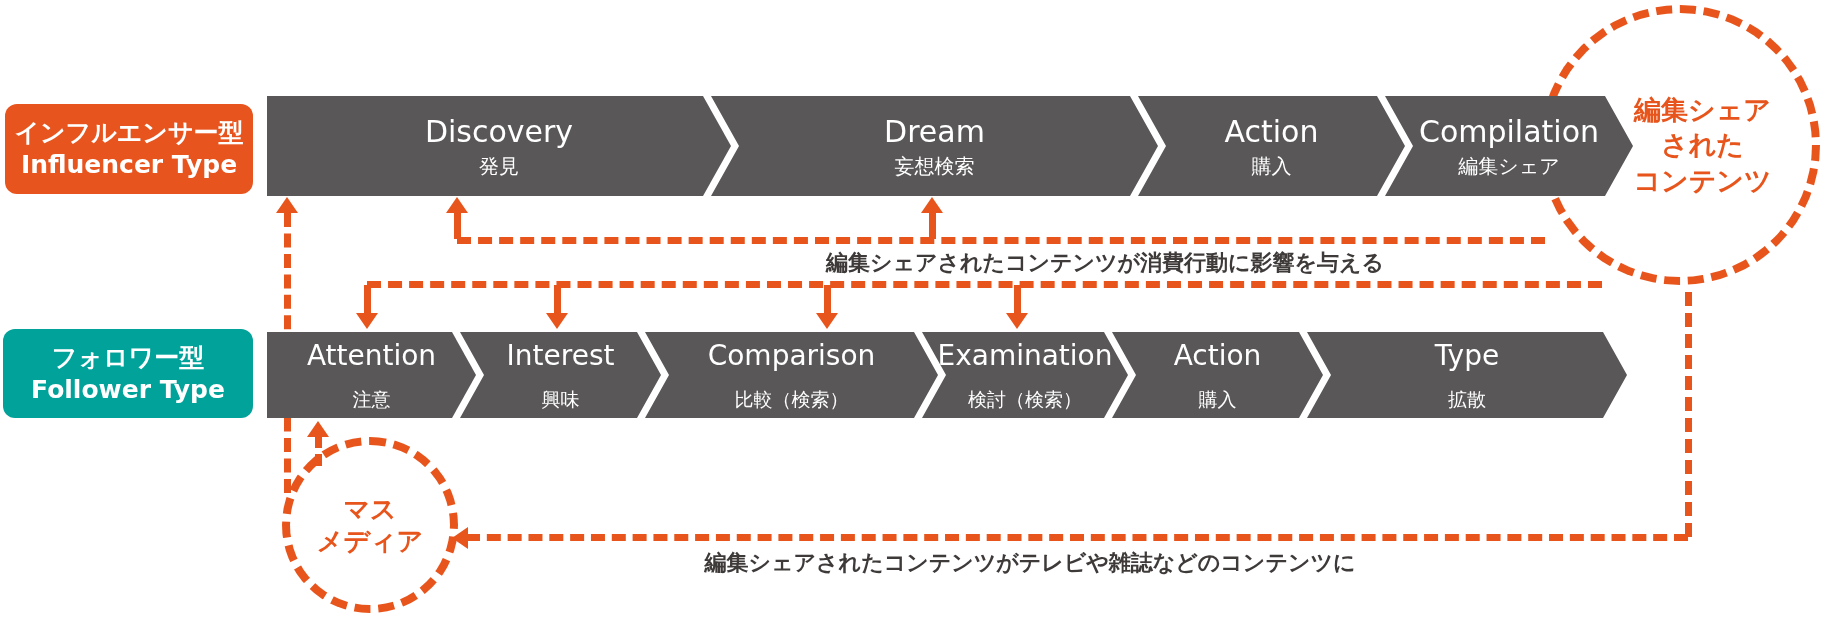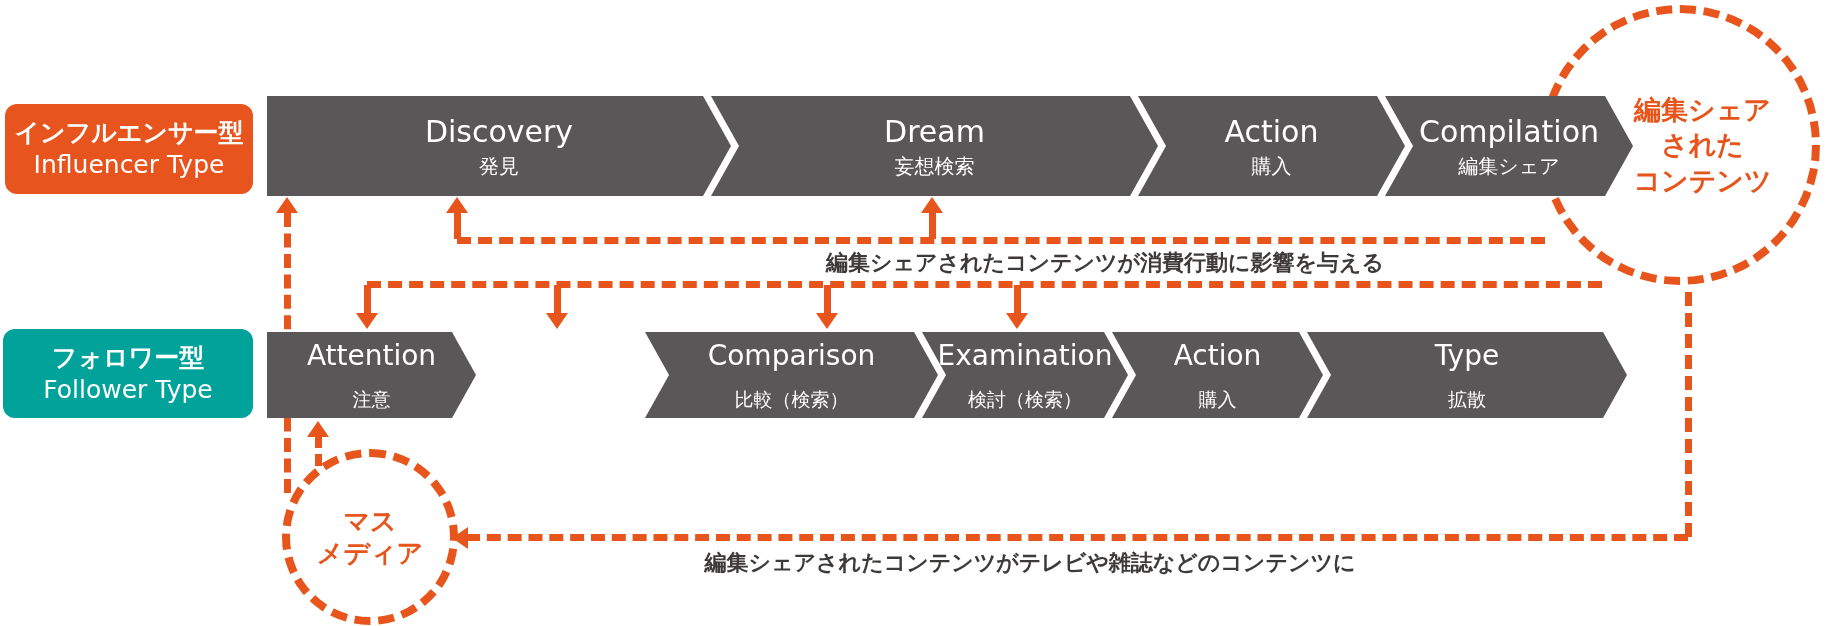--- a/index.html
+++ b/index.html
@@ -7,21 +7,21 @@
     position:relative;width:1829px;height:626px;background:#ffffff;overflow:hidden;
     font-family:"DejaVu Sans","Liberation Sans",sans-serif;
     padding-left:44px;
   }
   
   .type-label{
     position:absolute;border-radius:12px;color:#fff;display:flex;flex-direction:column;
     align-items:center;justify-content:center;text-align:center;font-weight:bold;line-height:1.28;
   }
   .type-label .ja{font-size:25px;}
-  .type-label .en{font-size:25px;font-weight:normal;}
+  .type-label .en{font-size:25px;font-weight:bold;}
   .influencer-label{left:5px;top:104px;width:248px;height:90px;background:#E8541D;}
   .follower-label{left:3px;top:329px;width:250px;height:89px;background:#00A29A;}
   
   .chev{
     position:absolute;background:#595757;color:#fff;display:flex;flex-direction:column;
     align-items:center;justify-content:center;text-align:center;z-index:5;line-height:1.2;
   }
   .row1{top:96px;height:100px;clip-path:polygon(0 0,calc(100% - 28px) 0,100% 50%,calc(100% - 28px) 100%,0 100%,28px 50%);}
   .row1.first{clip-path:polygon(0 0,calc(100% - 28px) 0,100% 50%,calc(100% - 28px) 100%,0 100%);}
   .row2{top:332px;height:86px;clip-path:polygon(0 0,calc(100% - 24px) 0,100% 50%,calc(100% - 24px) 100%,0 100%,24px 50%);}
@@ -38,21 +38,21 @@
   .f2{left:460px;width:201px;}
   .f3{left:645px;width:293px;}
   .f4{left:922px;width:206px;}
   .f5{left:1112px;width:211px;}
   .f6{left:1307px;width:320px;}
   
   .dashed-circle{position:absolute;border:8px dashed #E7551C;border-radius:50%;box-sizing:border-box;
     display:flex;flex-direction:column;align-items:center;justify-content:center;text-align:center;
     color:#E7551C;font-weight:bold;z-index:2;}
   .shared-circle{left:1540px;top:5px;width:280px;height:280px;font-size:27px;line-height:1.3;padding-left:45px;}
-  .mass-circle{left:282px;top:449px;width:176px;height:176px;font-size:26px;line-height:1.25;}
+  .mass-circle{left:282px;top:437px;width:176px;height:176px;font-size:26px;line-height:1.25;}
   
   .hline{position:absolute;height:0;border-top:7px dashed #E7551C;z-index:3;}
   .vline{position:absolute;width:0;border-left:7px dashed #E7551C;z-index:3;}
   .tri{position:absolute;width:0;height:0;z-index:4;}
   .tri-up{border-left:11px solid transparent;border-right:11px solid transparent;border-bottom:16px solid #E7551C;}
   .tri-down{border-left:11px solid transparent;border-right:11px solid transparent;border-top:16px solid #E7551C;}
   .tri-left{border-top:11px solid transparent;border-bottom:11px solid transparent;border-right:16px solid #E7551C;}
   
   .annotation{position:absolute;color:#3E3A39;font-weight:bold;font-size:22px;text-align:center;z-index:6;white-space:nowrap;}
   .annotation-influence{left:700px;top:248px;width:810px;}
@@ -86,20 +86,24 @@
   </div>
 
   <div class="type-label follower-label">
     <span class="ja">フォロワー型</span>
     <span class="en">Follower Type</span>
   </div>
 
   <div class="chev row2 first f1">
     <span class="title">Attention</span>
     <span class="subtitle">注意</span>
+  </div>
+  <div class="chev row2 f2">
+    <span class="title">Interest</span>
+    <span class="subtitle">興味</span>
   </div>
   <div class="chev row2 f3">
     <span class="title">Comparison</span>
     <span class="subtitle">比較（検索）</span>
   </div>
   <div class="chev row2 f4">
     <span class="title">Examination</span>
     <span class="subtitle">検討（検索）</span>
   </div>
   <div class="chev row2 f5">

